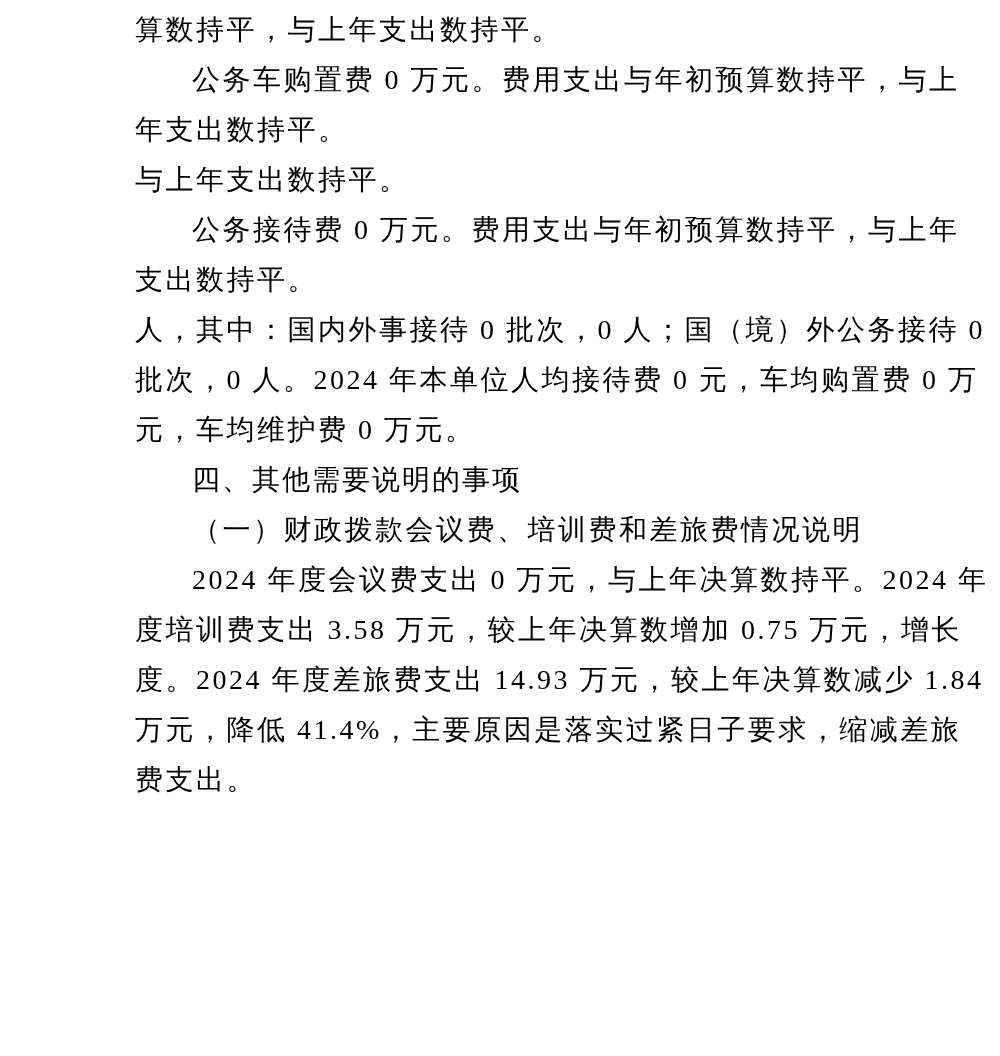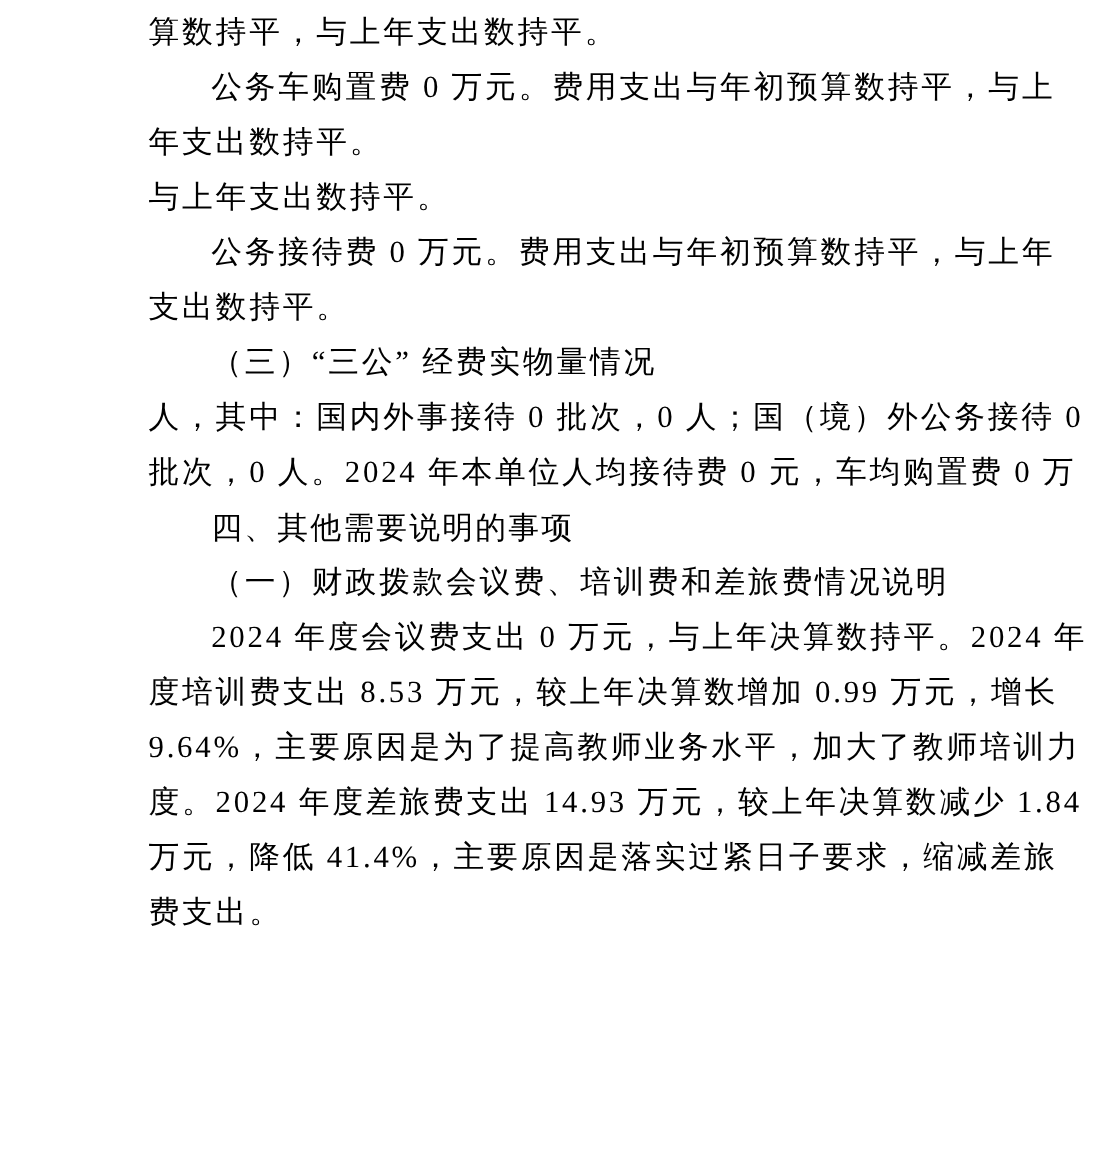--- a/index.html
+++ b/index.html
@@ -39,24 +39,23 @@
 </head>
 <body>
 
 <div class="page">
   <p class="line">算数持平，与上年支出数持平。</p>
   <p class="line indent">公务车购置费 0 万元。费用支出与年初预算数持平，与上</p>
   <p class="line">年支出数持平。</p>
   <p class="line">与上年支出数持平。</p>
   <p class="line indent">公务接待费 0 万元。费用支出与年初预算数持平，与上年</p>
   <p class="line">支出数持平。</p>
-  <p class="line indent">（三）“三公” 经费实物量情况</p>
   <p class="line">人，其中：国内外事接待 0 批次，0 人；国（境）外公务接待 0</p>
   <p class="line">批次，0 人。2024 年本单位人均接待费 0 元，车均购置费 0 万</p>
+  <p class="line">元，车均维护费 0 万元。</p>
   <p class="line indent heading">四、其他需要说明的事项</p>
   <p class="line indent">（一）财政拨款会议费、培训费和差旅费情况说明</p>
   <p class="line indent">2024 年度会议费支出 0 万元，与上年决算数持平。2024 年</p>
-  <p class="line">度培训费支出 8.53 万元，较上年决算数增加 0.99 万元，增长</p>
-  <p class="line">9.64%，主要原因是为了提高教师业务水平，加大了教师培训力</p>
+  <p class="line">度培训费支出 3.58 万元，较上年决算数增加 0.75 万元，增长</p>
   <p class="line">度。2024 年度差旅费支出 14.93 万元，较上年决算数减少 1.84</p>
   <p class="line">万元，降低 41.4%，主要原因是落实过紧日子要求，缩减差旅</p>
   <p class="line">费支出。</p>
 </div>
 
 </body></html>

